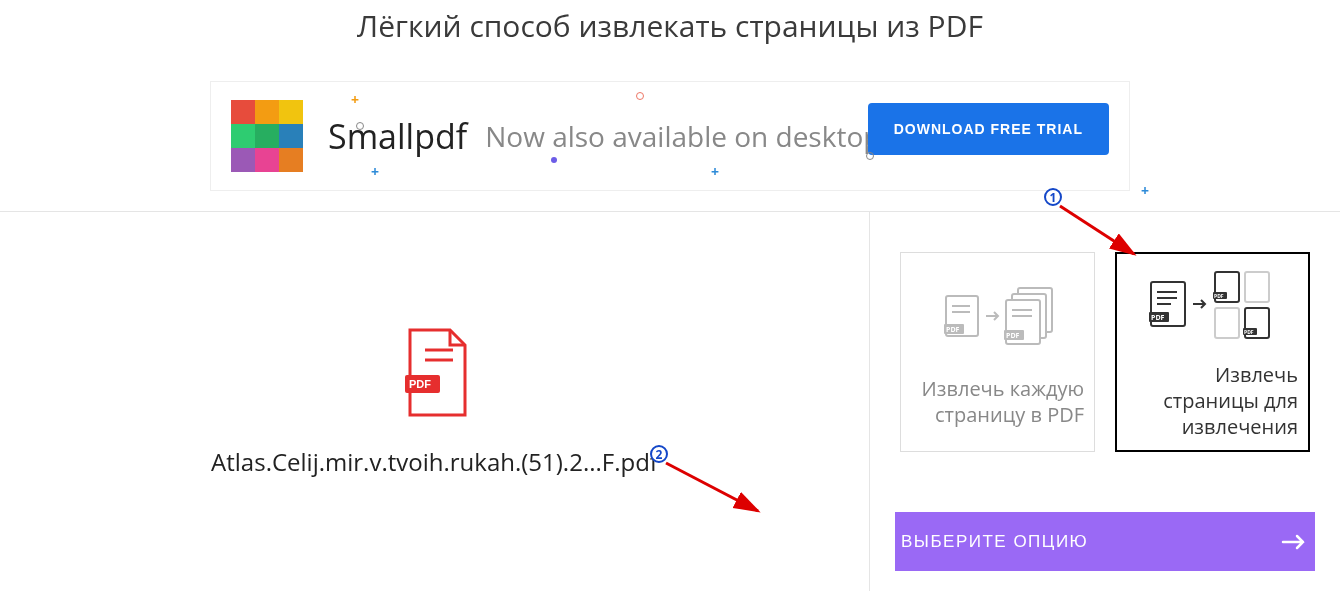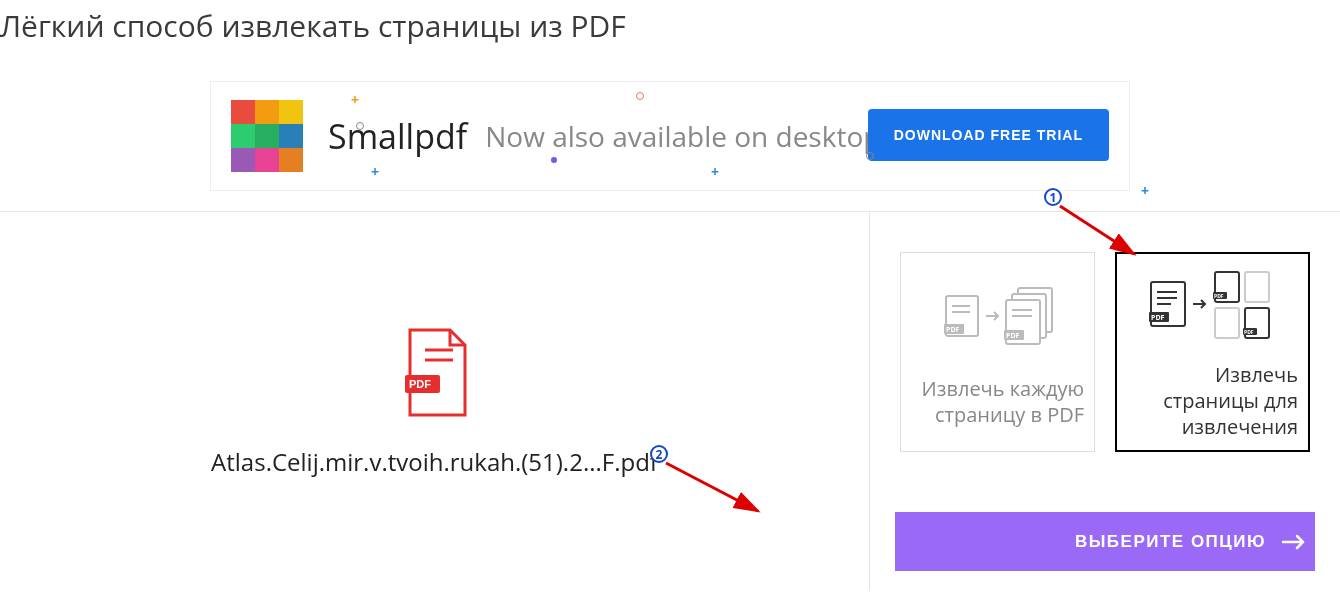--- a/index.html
+++ b/index.html
@@ -6,20 +6,21 @@
   body {
     margin: 0;
     font-family: 'Open Sans', -apple-system, Arial, sans-serif;
     background: #fff;
     width: 1340px;
     height: 616px;
     overflow: hidden;
     position: relative;
   }
   .page-title {
+    text-align: center;
     font-size: 30px;
     color: #3a3a3a;
     font-weight: 400;
     margin-top: 5px;
     margin-bottom: 35px;
   }
   .banner {
     width: 920px;
     height: 110px;
     margin: 0 auto 20px auto;
@@ -44,21 +45,21 @@
     margin-right: 18px;
   }
   .banner-sub {
     font-size: 28px;
     color: #888;
     font-weight: 400;
   }
   .banner-btn {
     position: absolute;
     right: 20px;
-    top: 27px;
+    top: 21px;
     background: #1a73e8;
     color: #fff;
     border: none;
     padding: 18px 26px;
     font-size: 14px;
     font-weight: 700;
     letter-spacing: 1px;
     border-radius: 4px;
     cursor: pointer;
   }
@@ -119,25 +120,25 @@
     margin-top:25px;
   }
   .choose-btn {
     width: 420px;
     height: 60px;
     background:#9a69f5;
     color:#fff;
     border:none;
     margin-top:60px;
     font-size:17px;
-    font-weight:700;
+    font-weight:400;
     letter-spacing:1.5px;
     display:flex;
     align-items:center;
-    justify-content:flex-end;
+    justify-content:space-between;
     gap:15px;
     cursor:pointer;
   }
   .annotation-badge {
     position:absolute;
     width:18px; height:18px;
     border-radius:50%;
     background:#fff;
     border:2px solid #1447c8;
     color:#1447c8;

